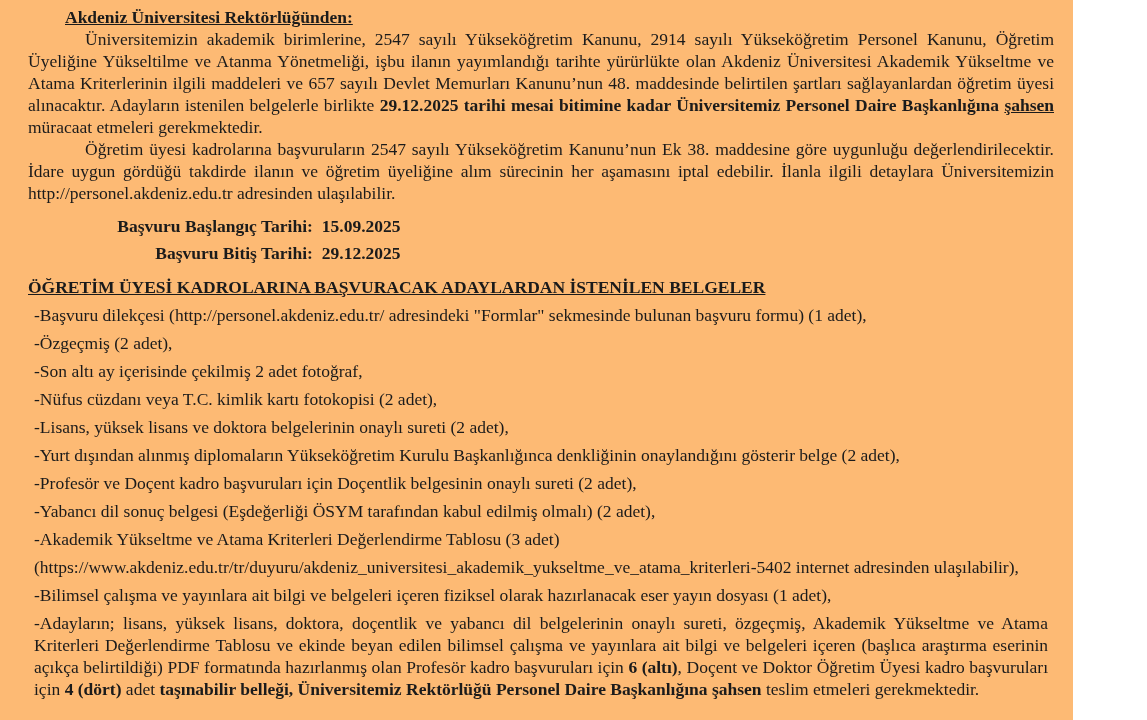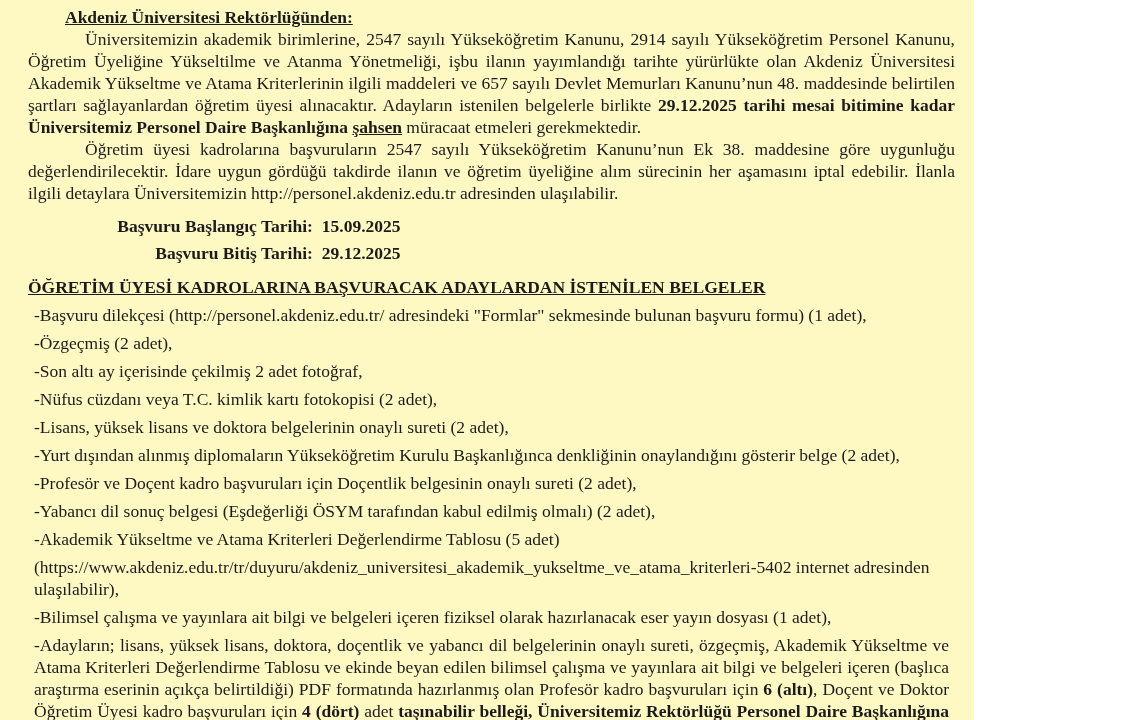--- a/index.html
+++ b/index.html
@@ -3,26 +3,26 @@
 <meta charset="utf-8">
 <style>
   html, body {
     margin: 0;
     padding: 0;
     background: #ffffff;
     font-family: "Liberation Serif", "DejaVu Serif", serif;
     color: #1b1b1b;
   }
   .page {
-    width: 974px;
+    width: 1073px;
     height: 720px;
     box-sizing: border-box;
     padding: 6px 19px 0 28px;
     overflow: hidden;
-    background: #fef9c3;
+    background: #fdba74;
   }
   .source-line {
     margin: 0 0 0 37px;
     font-size: 17.5px;
     line-height: 22px;
     font-weight: bold;
     text-decoration: underline;
   }
   .doc-title {
     margin: 0;
@@ -94,19 +94,19 @@
 
   <div class="doc-list">
     <p class="item">-Başvuru dilekçesi (http://personel.akdeniz.edu.tr/ adresindeki "Formlar" sekmesinde bulunan başvuru formu) (1 adet),</p>
     <p class="item">-Özgeçmiş (2 adet),</p>
     <p class="item">-Son altı ay içerisinde çekilmiş 2 adet fotoğraf,</p>
     <p class="item">-Nüfus cüzdanı veya T.C. kimlik kartı fotokopisi (2 adet),</p>
     <p class="item">-Lisans, yüksek lisans ve doktora belgelerinin onaylı sureti (2 adet),</p>
     <p class="item">-Yurt dışından alınmış diplomaların Yükseköğretim Kurulu Başkanlığınca denkliğinin onaylandığını gösterir belge (2 adet),</p>
     <p class="item">-Profesör ve Doçent kadro başvuruları için Doçentlik belgesinin onaylı sureti (2 adet),</p>
     <p class="item">-Yabancı dil sonuç belgesi (Eşdeğerliği ÖSYM tarafından kabul edilmiş olmalı) (2 adet),</p>
-    <p class="item">-Akademik Yükseltme ve Atama Kriterleri Değerlendirme Tablosu (5 adet)</p>
+    <p class="item">-Akademik Yükseltme ve Atama Kriterleri Değerlendirme Tablosu (3 adet)</p>
     <p class="item">(https://www.akdeniz.edu.tr/tr/duyuru/akdeniz_universitesi_akademik_yukseltme_ve_atama_kriterleri-5402  internet adresinden ulaşılabilir),</p>
     <p class="item">-Bilimsel çalışma ve yayınlara ait bilgi ve belgeleri içeren fiziksel olarak hazırlanacak eser yayın dosyası (1 adet),</p>
     <p class="item justify"><span>-Adayların; lisans, yüksek lisans, doktora, doçentlik ve yabancı dil belgelerinin onaylı sureti, özgeçmiş, Akademik Yükseltme ve Atama Kriterleri Değerlendirme Tablosu ve ekinde beyan edilen bilimsel çalışma ve yayınlara ait bilgi ve belgeleri içeren (başlıca araştırma eserinin açıkça belirtildiği) PDF formatında hazırlanmış olan Profesör kadro başvuruları için </span><strong>6 (altı)</strong><span>, Doçent ve Doktor Öğretim Üyesi kadro başvuruları için </span><strong>4 (dört)</strong><span> adet </span><strong>taşınabilir belleği, Üniversitemiz Rektörlüğü Personel Daire Başkanlığına şahsen</strong><span> teslim etmeleri gerekmektedir.</span></p>
   </div>
 
 </div>
 
 </body></html>

